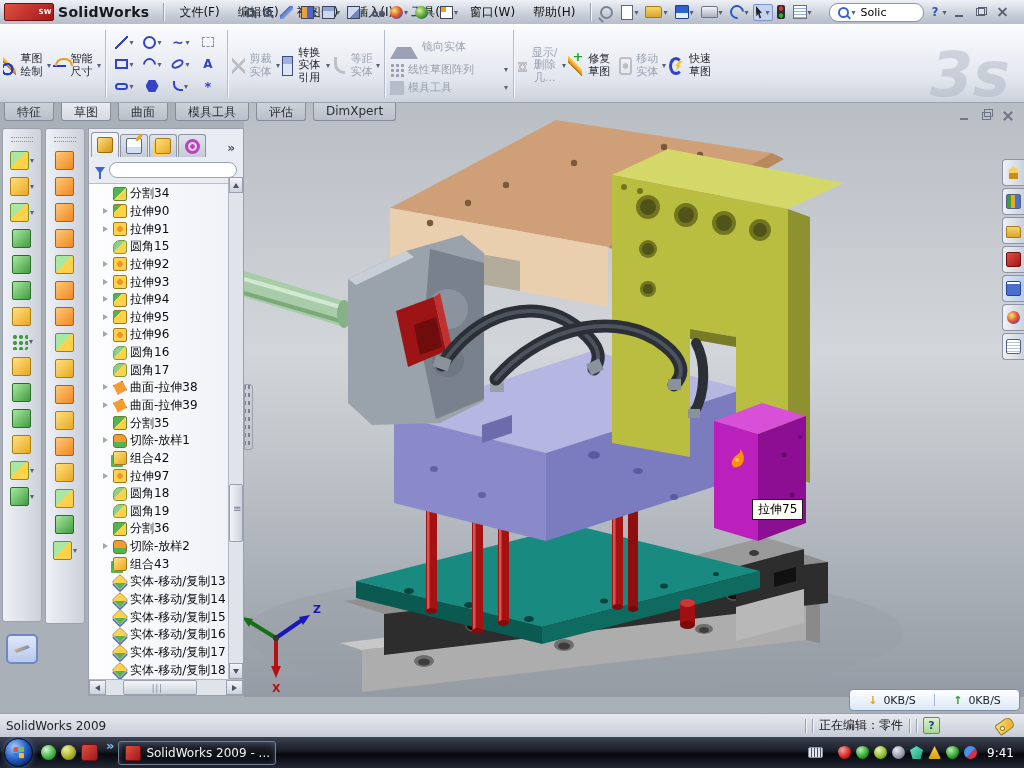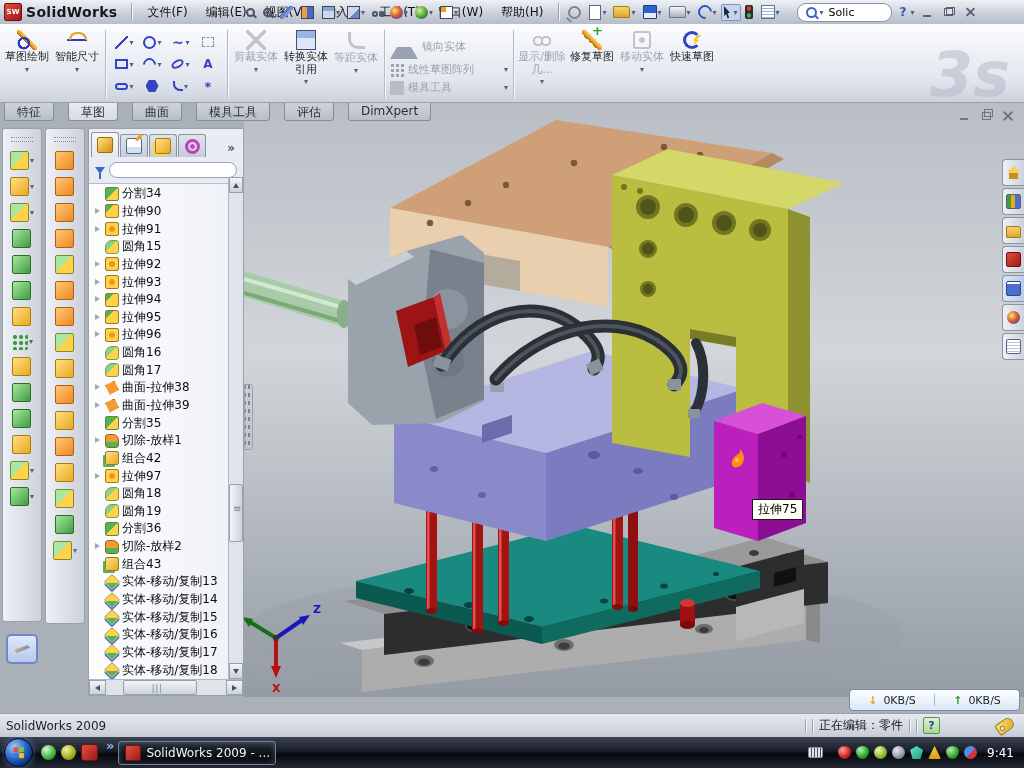--- a/index.html
+++ b/index.html
@@ -2,21 +2,21 @@
 <html><head>
 <meta charset="utf-8">
 <style>
   html,body{margin:0;padding:0;width:1024px;height:768px;overflow:hidden;font-family:"DejaVu Sans",sans-serif;}
   #app{position:relative;width:1024px;height:768px;background:#aab0b8;font-size:12px;color:#111;}
   .abs{position:absolute;}
 
   
   .titlebar{left:0;top:0;width:1024px;height:24px;background:linear-gradient(#eef1f6,#c9cfd9 60%,#b7bdc9);border-bottom:1px solid #8d93a2;display:flex;align-items:center;gap:2px;}
   .logo{display:flex;align-items:center;gap:4px;padding:0 8px 0 4px;}
-  .logo-cube{width:16px;height:16px;background:linear-gradient(135deg,#e05040,#a01818);border:1px solid #701010;border-radius:2px;color:#fff;font-size:7px;font-weight:bold;display:flex;align-items:center;justify-content:center;}
+  .logo-cube{width:16px;height:16px;background:linear-gradient(135deg,#e05040,#a01818);border:1px solid #701010;border-radius:2px;color:#fff;font-size:7px;font-weight:bold;display:flex;align-items:center;justify-content:center;padding-left:32px;}
   .logo-name{font-weight:bold;font-size:14px;color:#16181c;letter-spacing:.3px;}
   .menus{display:flex;height:100%;align-items:center;}
   .menu-item{padding:3px 9px;cursor:default;}
   .tbsep{width:1px;height:18px;background:#9aa0ae;margin:0 4px;box-shadow:1px 0 0 #f4f6fa;}
   .stdbar{display:flex;align-items:center;gap:1px;}
   .tbi{display:flex;align-items:center;gap:1px;padding:2px 3px;border-radius:2px;}
   .tbi.prs{background:#c5d3ee;border:1px solid #7e94c4;padding:1px 2px;}
   .dd{font-size:8px;color:#55607a;}
   .gl{display:inline-block;}
   .g-pin{width:9px;height:9px;border:2px solid #7a8294;border-radius:50%;position:relative;}
@@ -40,21 +40,21 @@
   .wres::after{content:"";width:7px;height:6px;border:1.5px solid #5a6172;background:#dfe3ea;}
   .wres::before{content:"";position:absolute;right:3px;top:2px;width:7px;height:6px;border:1.5px solid #5a6172;}
   .wclose::before,.wclose::after{content:"";position:absolute;width:11px;height:2px;background:#5a6172;}
   .wclose::before{transform:rotate(45deg);}  .wclose::after{transform:rotate(-45deg);}
 
   
   .ribbon{left:0;top:24px;width:1024px;height:79px;background:linear-gradient(#fbfcfe,#e2e6ee 70%,#ccd2dc);border-bottom:1px solid #9aa0ae;display:flex;align-items:stretch;padding:2px 0 0 2px;box-sizing:border-box;}
   .watermark{right:14px;top:20px;font-size:62px;font-style:italic;font-weight:bold;color:rgba(178,186,198,.55);line-height:1;pointer-events:none;}
   .rgrp{display:flex;align-items:stretch;}
   .rsep{width:1px;background:#b4bac6;box-shadow:1px 0 0 #f6f8fb;margin:4px 3px;}
-  .rbig{width:48px;display:flex;flex-direction:column;align-items:center;justify-content:flex-start;gap:1px;padding:4px 1px 1px;text-align:center;font-size:11px;line-height:1.15;border-radius:2px;}
+  .rbig{width:48px;display:flex;flex-direction:row;align-items:center;justify-content:flex-start;gap:1px;padding:4px 1px 1px;text-align:center;font-size:11px;line-height:1.15;border-radius:2px;}
   .rbig .lbl{color:#24282e;}
   .rbig.dis .lbl{color:#9aa2b0;}
   .rbig.dis .cmi{filter:grayscale(1) opacity(.5);}
   .cmi{width:20px;height:20px;position:relative;}
   .cm-sketch{background-image:radial-gradient(circle at 34% 66%,transparent 4px,#2a3ac0 4px,#2a3ac0 6px,transparent 6.5px),linear-gradient(45deg,transparent 42%,#b86a10 42%,#f0a830 50%,#f8d060 58%,transparent 58%);}
   .cm-dim{background:linear-gradient(0deg,transparent 46%,#2a3ac0 46%,#2a3ac0 54%,transparent 54%);}
   .cm-dim::after{content:"";position:absolute;left:2px;top:2px;width:14px;height:6px;border:2px solid #e8a020;border-bottom:0;border-radius:8px 8px 0 0;}
   .cm-trim{background:linear-gradient(45deg,transparent 44%,#8a93a4 44%,#8a93a4 56%,transparent 56%),linear-gradient(-45deg,transparent 44%,#8a93a4 44%,#8a93a4 56%,transparent 56%);}
   .cm-convert{background:linear-gradient(#9cb4e4 38%,#dce6f6 38%);border:1.5px solid #3e4e78;box-sizing:border-box;}
   .cm-offset{border-left:3px solid #8a93a4;border-bottom:3px solid #8a93a4;border-bottom-left-radius:10px;width:14px;height:14px;margin:2px;}
@@ -83,21 +83,21 @@
   .sg-point::after{content:"*";}
   .sg-dash{border:1.5px dashed #8a93a4;width:12px;height:10px;}
   .rrows{display:flex;flex-direction:column;justify-content:center;gap:3px;padding:0 2px;width:118px;}
   .rrow{display:flex;align-items:center;gap:4px;font-size:11px;color:#9aa2b0;}
   .rrow .rico{width:14px;height:14px;}
   .cm-mirror{width:0;height:0;border-left:7px solid transparent;border-right:7px solid transparent;border-bottom:12px solid #9aa2b4;}
   .cm-pattern{background-image:radial-gradient(#9aa2b4 1.4px,transparent 1.6px);background-size:5px 5px;}
   .cm-move{background:#b6bcc8;box-shadow:4px 4px 0 -1px #d2d7e0;width:9px;height:9px;}
 
   
-  .rtabs{left:4px;top:103px;height:18px;display:flex;gap:14px;z-index:5;}
+  .rtabs{left:4px;top:103px;height:18px;display:flex;gap:7px;z-index:5;}
   .rtab{padding:1px 12px 2px;background:linear-gradient(#cdd2da,#b9bfc9);border:1px solid #868c9a;border-top:0;font-size:12px;color:#2c3038;border-radius:0 0 3px 3px;}
   .rtab.act{background:linear-gradient(#e8ebf0,#d6dae2);font-weight:normal;}
 
   
   .ltb{top:128px;width:40px;border:1px solid #9aa0ac;border-radius:3px;background:linear-gradient(90deg,#eef1f6,#ccd1da);display:flex;flex-direction:column;align-items:center;padding:8px 0 6px;gap:7px;box-sizing:border-box;}
   .ltb::before{content:"";width:22px;height:3px;border-top:1px dotted #8a90a0;border-bottom:1px dotted #8a90a0;margin-bottom:2px;}
   .lti{display:flex;align-items:center;gap:1px;}
   .lico{width:17px;height:17px;border-radius:2px;}
   .ly{background:linear-gradient(135deg,#ffe080,#e8a820);border:1px solid #a87c10;}
   .lg{background:linear-gradient(135deg,#a8e8a0,#3f9c3f);border:1px solid #2a6e2a;}
@@ -117,21 +117,21 @@
   .ph-pm{background:linear-gradient(#fff 60%,#cfe0f4 60%);border:1px solid #5c6880;position:relative;}
   .ph-pm::after{content:"";position:absolute;right:-2px;top:-3px;width:8px;height:3px;background:#f0a020;transform:rotate(-45deg);}
   .ph-cm{background:linear-gradient(135deg,#ffe080,#e8a820);border:1px solid #a87c10;box-shadow:-3px 3px 0 -1px #ffd24a;}
   .ph-dx{border:3px solid #c040c0;border-radius:50%;background:radial-gradient(#c040c0 2px,transparent 2.5px);width:9px;height:9px;}
   .pchev{margin-left:auto;color:#4a5264;font-weight:bold;padding:0 6px 2px;}
   .pfilter{height:22px;display:flex;align-items:center;gap:4px;padding:2px 6px;}
   .funnel{width:0;height:0;border-left:5px solid transparent;border-right:5px solid transparent;border-top:7px solid #3a66c8;position:relative;}
   .funnel::after{content:"";position:absolute;left:-1px;top:-1px;width:2px;height:6px;background:#3a66c8;}
   .filter-field{flex:1;height:14px;background:#fff;border:1px solid #9aa4b8;border-radius:8px;}
   .tree{flex:1;background:linear-gradient(90deg,#fdfdfe,#eef1f6);border-top:1px solid #b8bec8;overflow:hidden;position:relative;padding-top:1px;display:flex;flex-direction:column;}
-  .trow{height:18px;display:flex;align-items:center;gap:3px;padding-left:4px;white-space:nowrap;}
+  .trow{height:18px;display:flex;align-items:center;gap:3px;padding-left:12px;white-space:nowrap;}
   .arrow{width:9px;height:9px;flex:0 0 9px;position:relative;}
   .arrow.on::after{content:"";position:absolute;left:2px;top:1px;border-left:5px solid #a0a8b4;border-top:3.5px solid transparent;border-bottom:3.5px solid transparent;}
   .fticon{width:14px;height:14px;flex:0 0 14px;border-radius:2px;box-sizing:border-box;}
   .i-split{background:linear-gradient(135deg,#53b552 48%,#ffd24a 48%);border:1px solid #5c8a3a;}
   .i-exta{background:linear-gradient(135deg,#53b552 30%,#ffd24a 30%);border:1px solid #9a7c1c;}
   .i-extb{background:radial-gradient(#f0922c 32%,#ffd24a 36%);border:1px solid #9a7c1c;}
   .i-fil{background:linear-gradient(135deg,#8cd08c 42%,#ffd24a 42%);border:1px solid #7c9c3a;border-radius:50% 3px 3px 3px;}
   .i-surf{background:#f59b31;border:1px solid #b06810;clip-path:polygon(0 32%,68% 0,100% 66%,34% 100%);}
   .i-loft{background:linear-gradient(180deg,#f59b31 55%,#53b552 55%);border:1px solid #8a6a20;border-radius:3px 6px 3px 3px;}
   .i-comb{background:linear-gradient(135deg,#ffe080,#e8a820);border:1px solid #9a7c1c;box-shadow:-3px 3px 0 -1px #53b552;}

